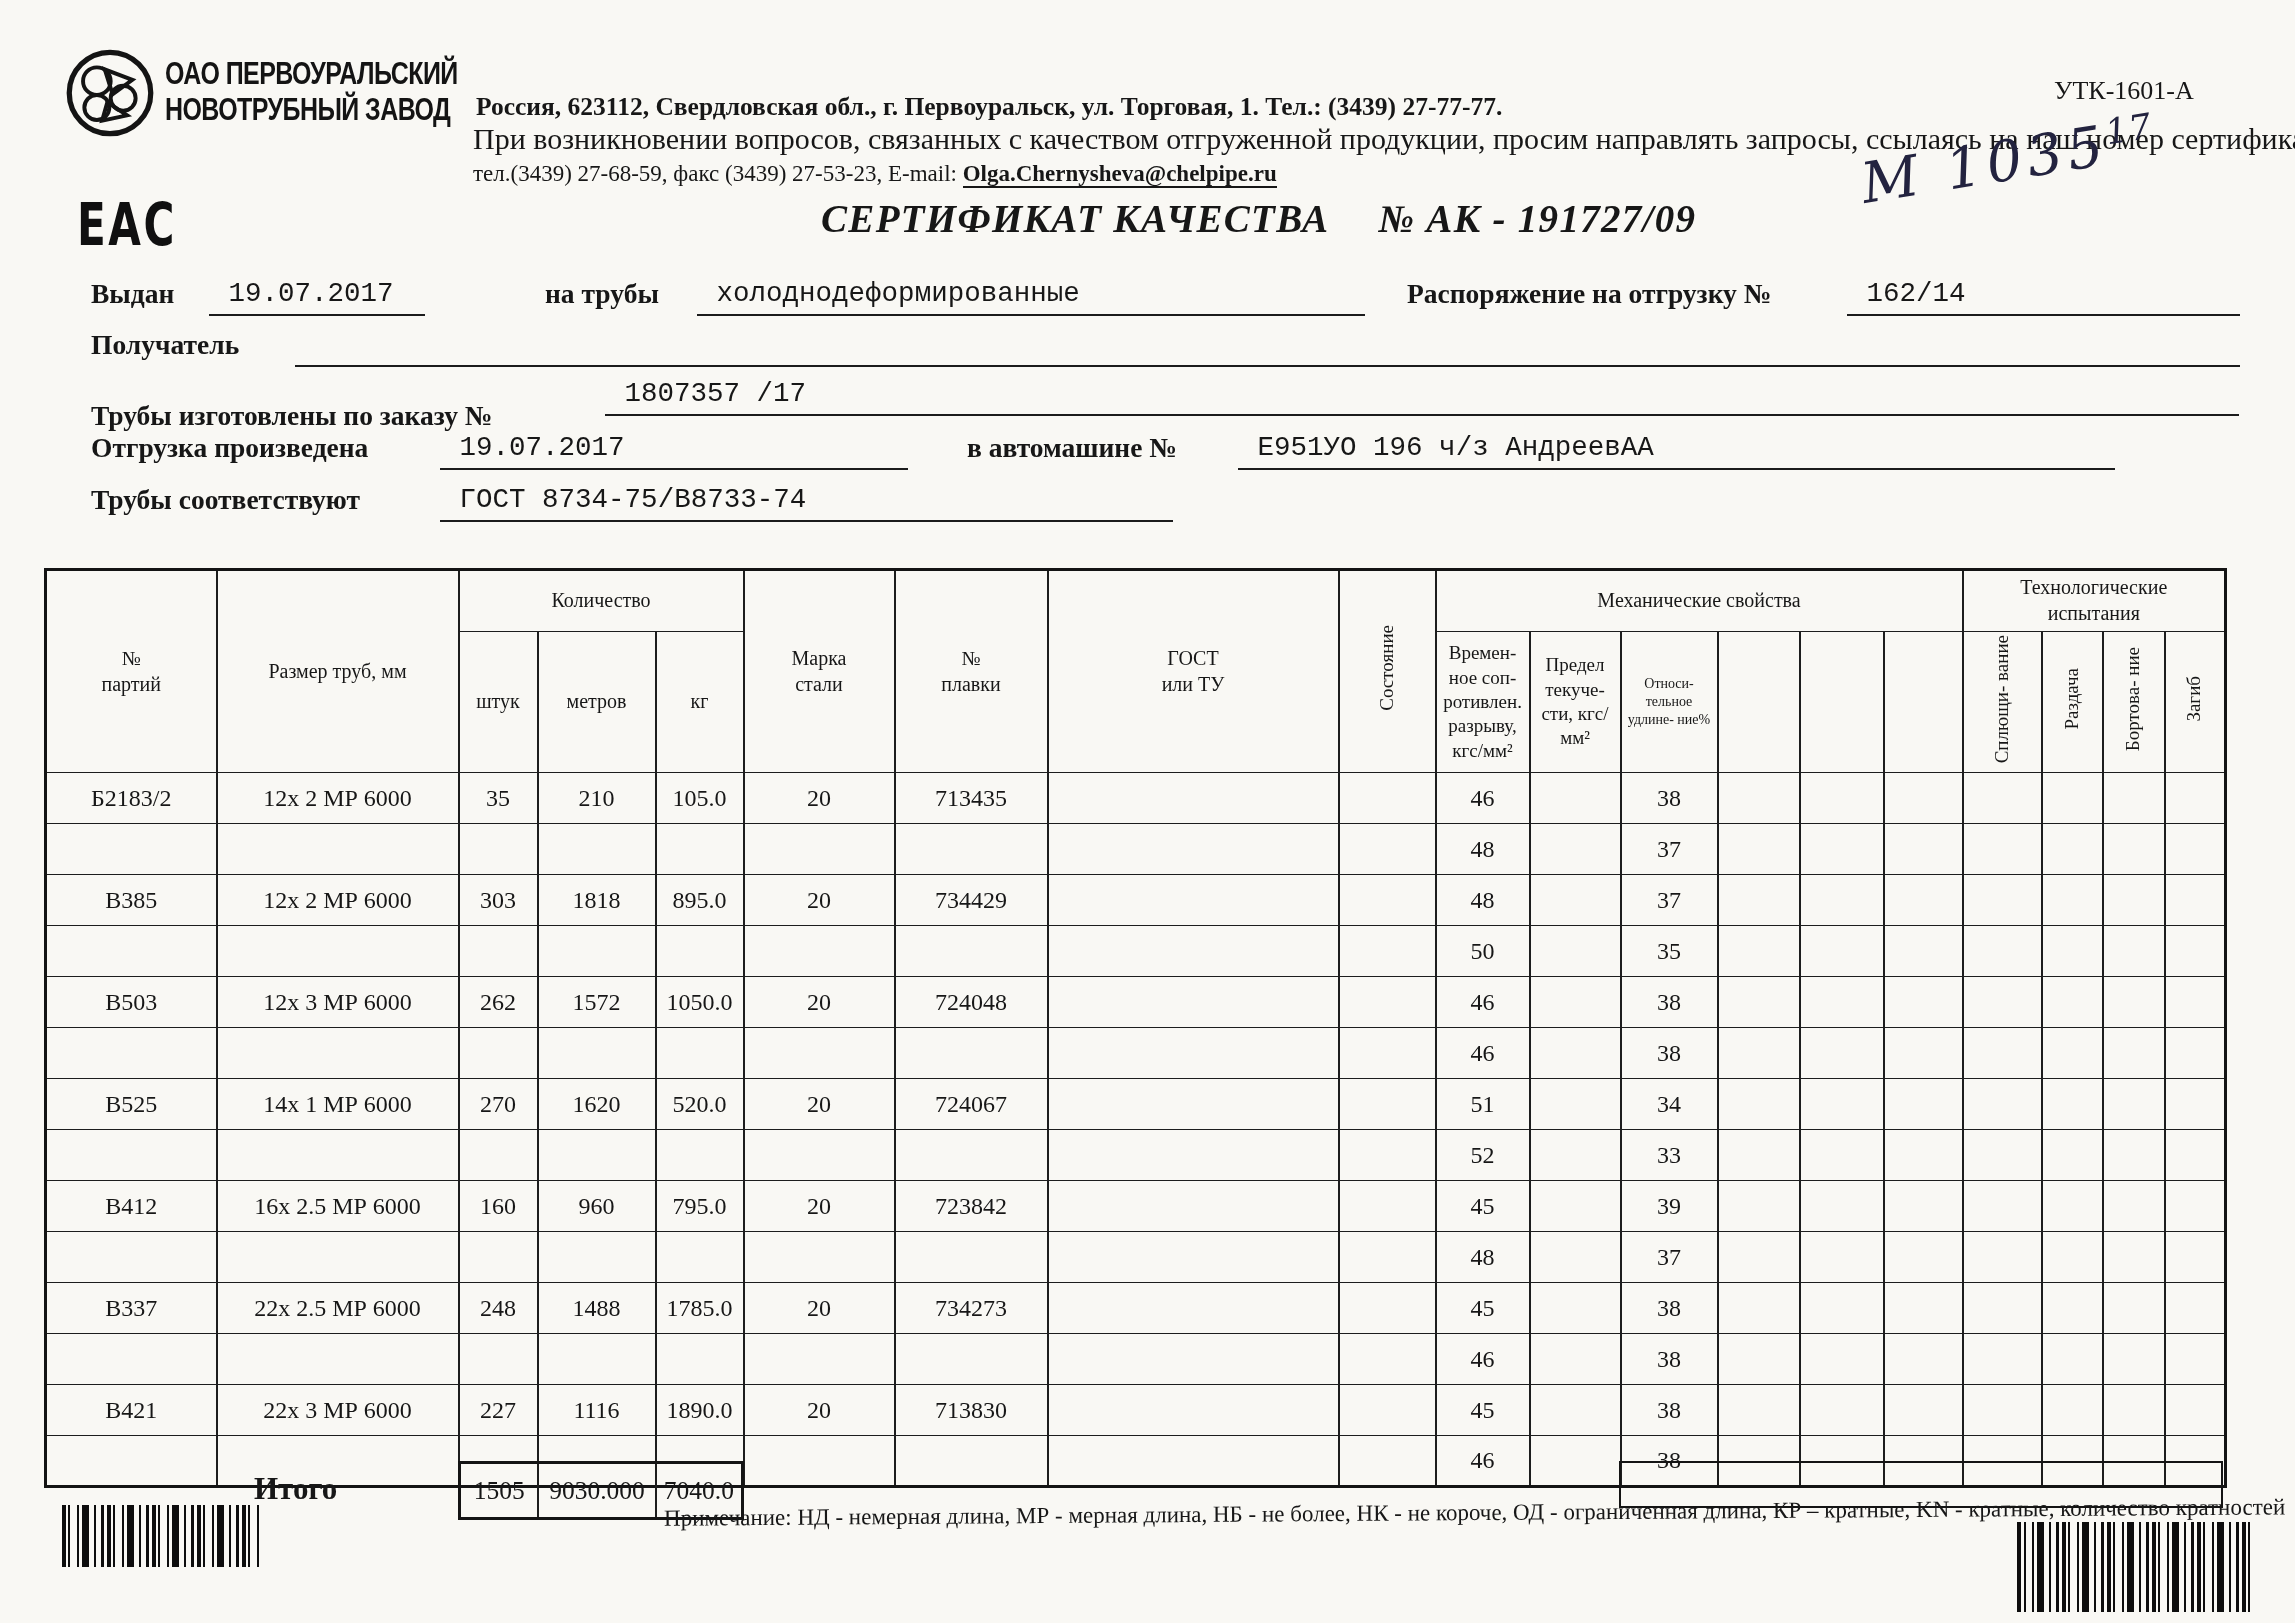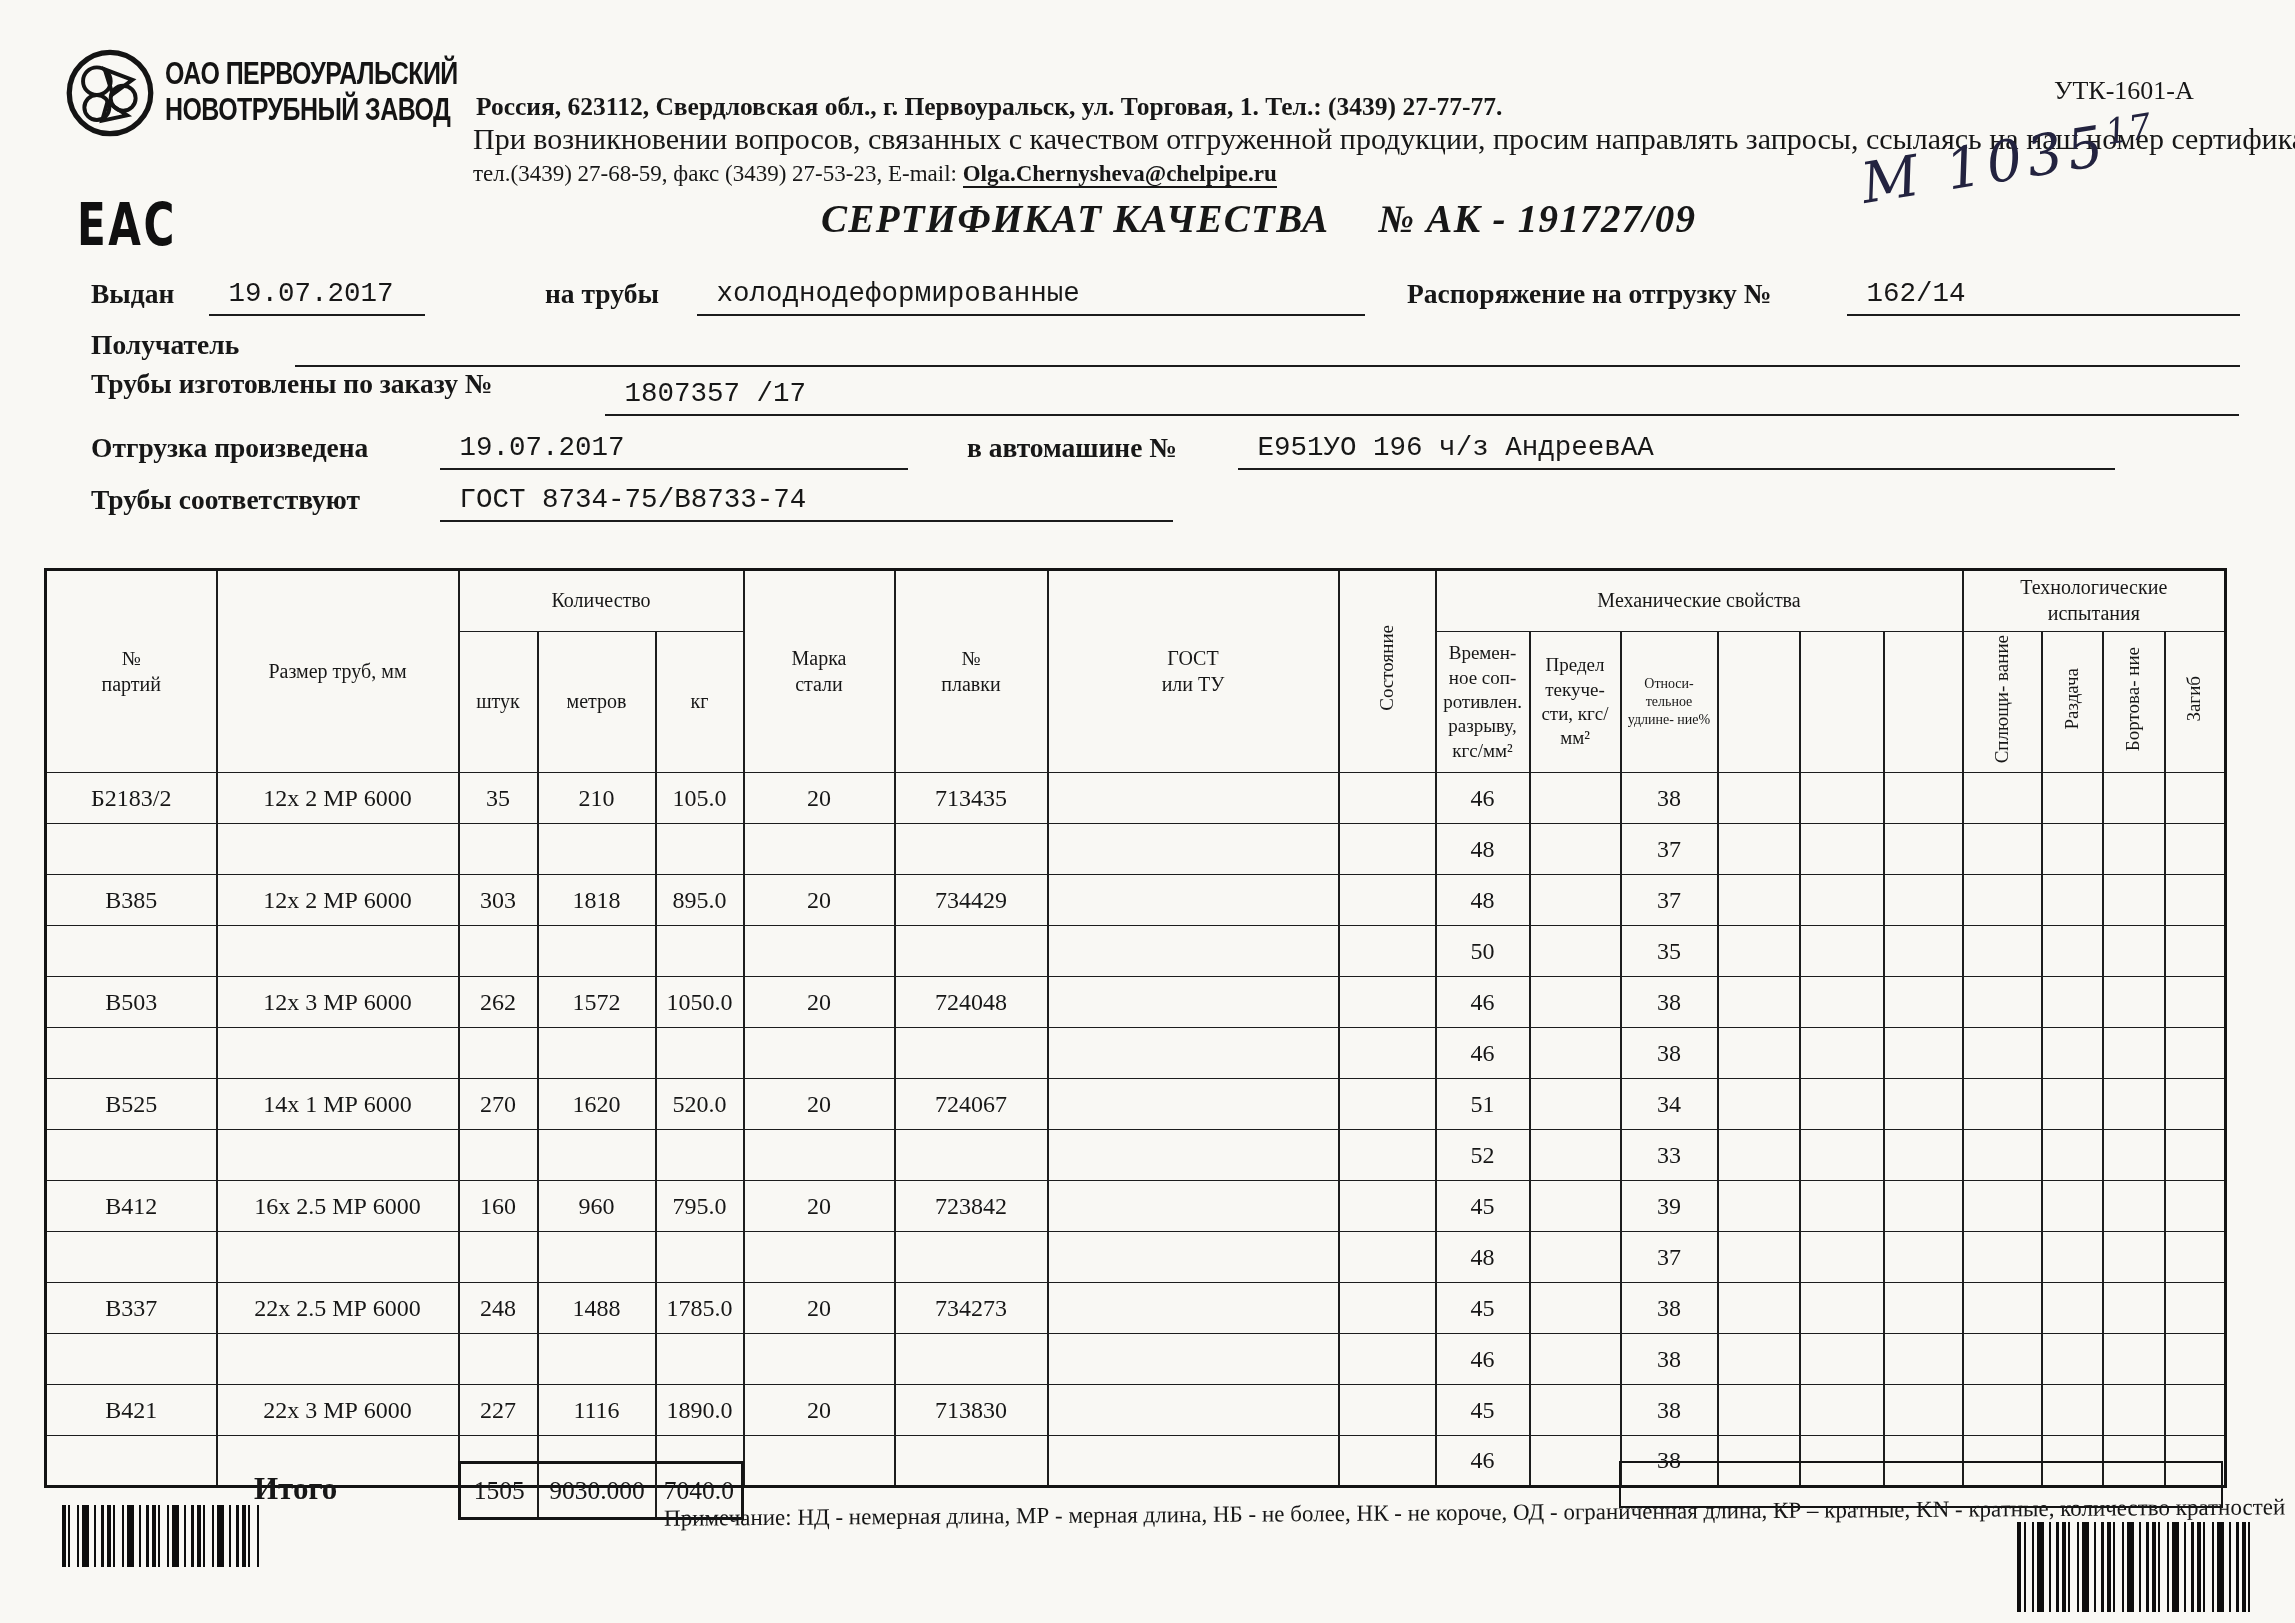--- a/index.html
+++ b/index.html
@@ -107,21 +107,21 @@
   <span class="flabel" style="left:91px;top:278px">Выдан</span>
   <span class="fvalue" style="left:209px;top:278px;width:216px">19.07.2017</span>
   <span class="flabel" style="left:545px;top:278px">на трубы</span>
   <span class="fvalue" style="left:697px;top:278px;width:668px">холоднодеформированные</span>
   <span class="flabel" style="left:1407px;top:278px">Распоряжение на отгрузку №</span>
   <span class="fvalue" style="left:1847px;top:278px;width:393px">162/14</span>
 
   <span class="flabel" style="left:91px;top:329px">Получатель</span>
   <span class="fvalue" style="left:295px;top:329px;width:1945px"></span>
 
-  <span class="flabel" style="left:91px;top:368px">Трубы изготовлены по заказу №</span>
+  <span class="flabel" style="left:91px;top:400px">Трубы изготовлены по заказу №</span>
   <span class="fvalue" style="left:605px;top:378px;width:1634px">1807357  /17</span>
 
   <span class="flabel" style="left:91px;top:432px">Отгрузка произведена</span>
   <span class="fvalue" style="left:440px;top:432px;width:468px">19.07.2017</span>
   <span class="flabel" style="left:967px;top:432px">в автомашине №</span>
   <span class="fvalue" style="left:1238px;top:432px;width:877px">Е951УО 196 ч/з АндреевАА</span>
 
   <span class="flabel" style="left:91px;top:484px">Трубы соответствуют</span>
   <span class="fvalue" style="left:440px;top:484px;width:733px">ГОСТ 8734-75/В8733-74</span>
 

